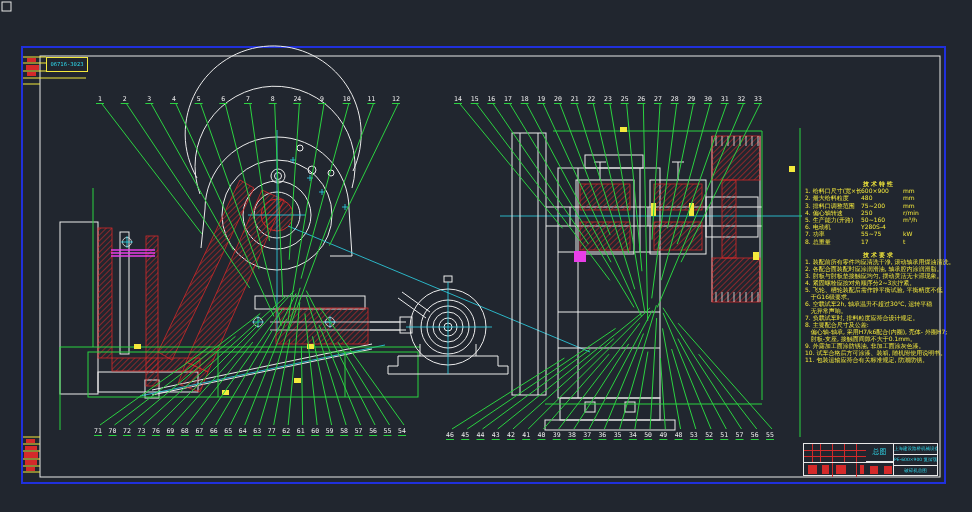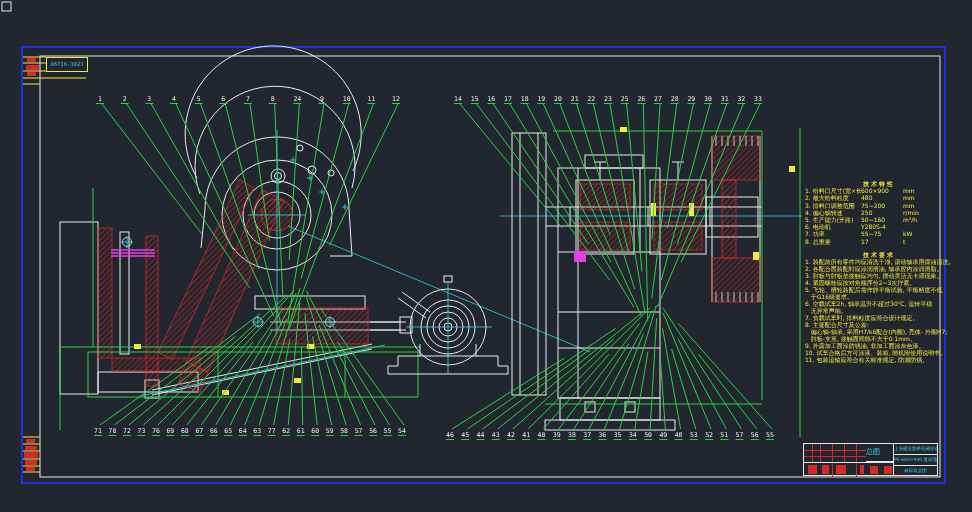--- a/index.html
+++ b/index.html
@@ -15,21 +15,21 @@
   #req-title{text-align:center;font-weight:bold;letter-spacing:2px;margin-top:6px;}
   .req-line{white-space:pre;overflow:hidden;line-height:7px;}
   
   #titleblock{position:absolute;left:803px;top:443px;width:135px;height:33px;border:1px solid #e8e8e8;box-sizing:border-box;background:#21262f;}
   .tb-v{position:absolute;top:0;width:1px;background:#d42a2a;}
   .tb-h{position:absolute;left:0;height:1px;background:#d42a2a;}
   .tb-red{position:absolute;background:#d42a2a;}
   #tb-right{position:absolute;right:0;top:0;width:44px;height:100%;border-left:1px solid #e8e8e8;box-sizing:border-box;}
   .tb-row{height:11px;line-height:10px;color:#2fd9ec;font-size:4.5px;text-align:center;overflow:hidden;white-space:nowrap;border-bottom:1px solid #e8e8e8;box-sizing:border-box;}
   .tb-row:last-child{border-bottom:none;}
-  #tb-mid{position:absolute;left:62px;top:0;width:28px;height:18px;border-right:1px solid #e8e8e8;border-bottom:1px solid #e8e8e8;box-sizing:border-box;color:#2fd9ec;font-size:7px;line-height:17px;text-align:left;overflow:hidden;}
+  #tb-mid{position:absolute;left:62px;top:0;width:28px;height:18px;border-right:1px solid #e8e8e8;border-bottom:1px solid #e8e8e8;box-sizing:border-box;color:#2fd9ec;font-size:7px;line-height:17px;text-align:center;overflow:hidden;}
   
   #stamp-code{position:absolute;left:46px;top:57px;width:40px;height:13px;border:1px solid #f4e93c;color:#2fd9ec;font-size:5.5px;line-height:12px;text-align:center;overflow:hidden;font-family:"DejaVu Sans Mono",monospace;}
 </style>
 </head>
 <body>
 
 <div id="canvas">
 
 <svg id="cad-svg" width="972" height="512" viewBox="0 0 972 512">
   <defs>

